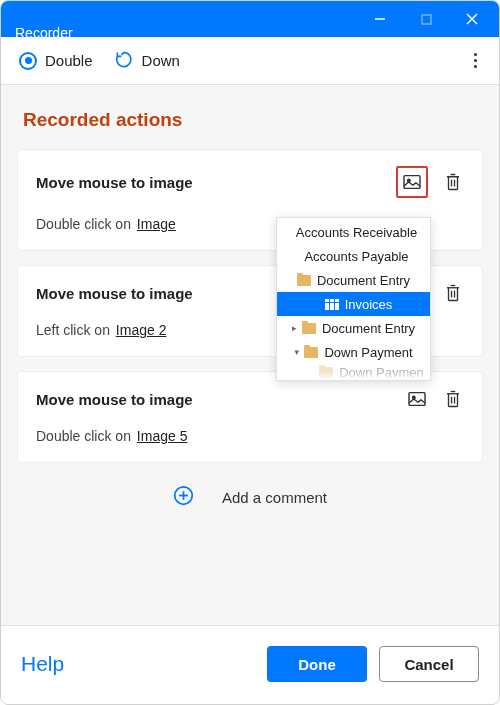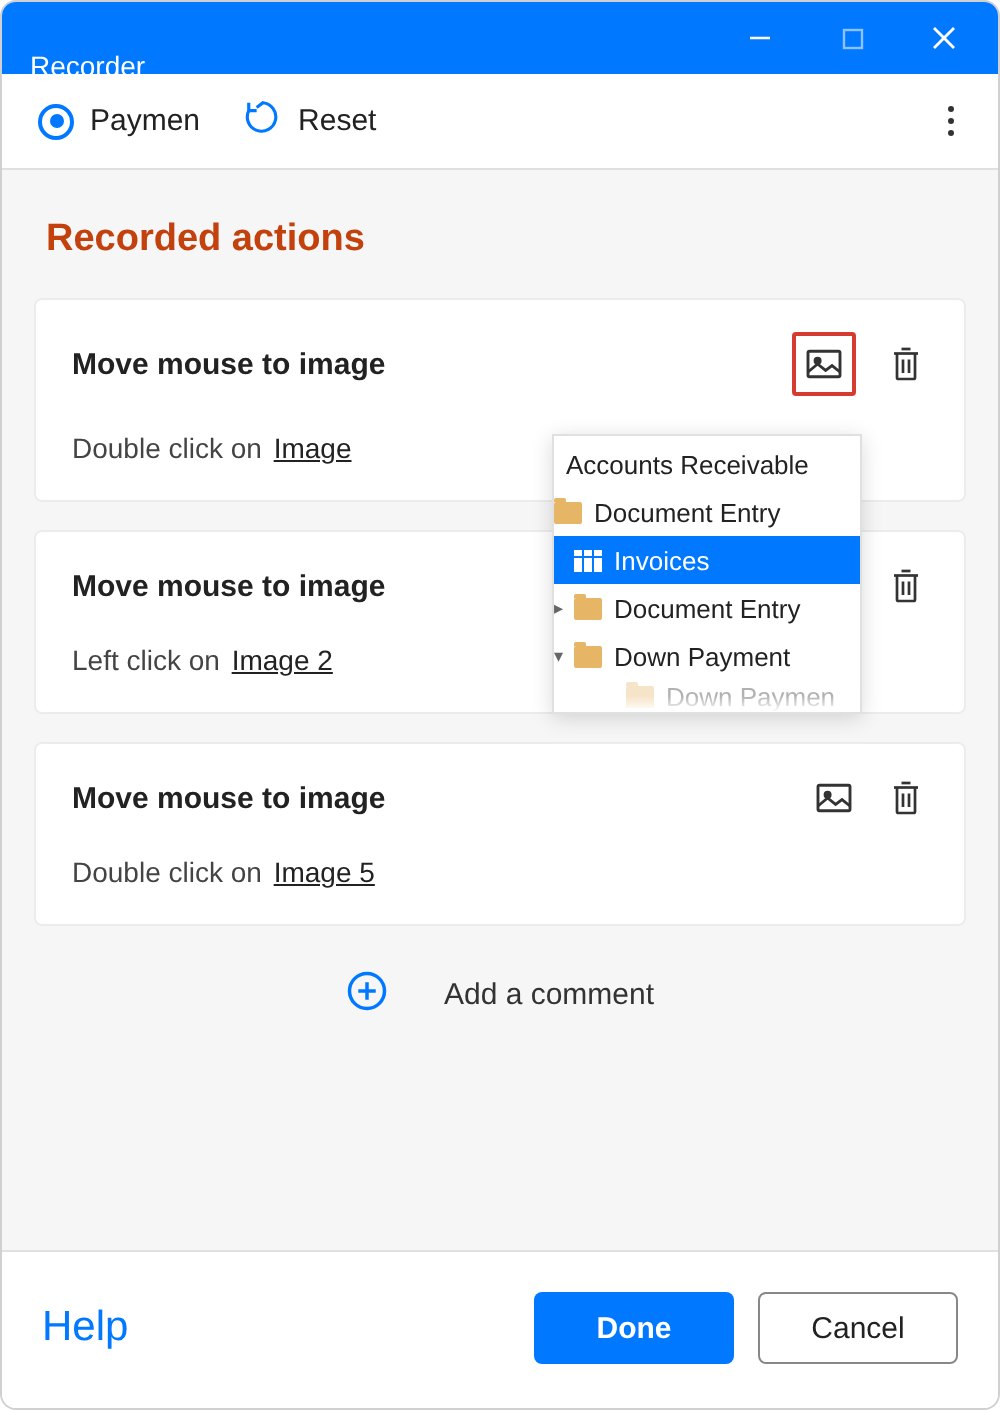--- a/index.html
+++ b/index.html
@@ -208,21 +208,21 @@
     }
     .btn-primary {
       background: #0078ff;
       color: #fff;
       font-weight: 600;
     }
     .btn-secondary {
       background: #fff;
       color: #222;
       border: 1px solid #888;
-      font-weight: 400;
+      font-weight: 700;
     }
 
     
     .popup {
       position: absolute;
       left: 275px;
       top: 216px;
       width: 155px;
       background: #fff;
       border: 1px solid #e0e0e0;
@@ -231,20 +231,21 @@
       color: #222;
       padding-top: 2px;
     }
     .tree-row {
       display: flex;
       align-items: center;
       height: 24px;
       padding-left: 6px;
       white-space: nowrap;
       overflow: hidden;
+      justify-content: center;
     }
     .tree-row.indent1 { padding-left: 0; }
     .tree-row.indent2 { padding-left: 36px; }
     .tree-row.selected {
       background: #0078ff;
       color: #fff;
     }
     .tree-expander {
       font-size: 9px;
       color: #666;
@@ -323,30 +324,30 @@
           </svg>
       </div>
     </div>
   </div>
 
   <div class="toolbar">
     <div class="rec-btn">
       <span class="rec-dot">
           <span class="rec-dot-inner"></span>
         </span>
-      <span>Paymen</span>
+      <span>Double</span>
     </div>
     <div class="reset-btn">
       <span class="reset-icon">
         <svg width="19" height="19" viewBox="0 0 24 24" fill="none" stroke="currentColor" stroke-width="2">
             <path d="M3 8 A9 9 0 1 0 12 3 L8 6"></path>
             <polyline points="3,3 3,8 8,8"></polyline>
           </svg>
       </span>
-      <span>Reset</span>
+      <span>Down</span>
     </div>
     <div class="toolbar-spacer"></div>
     <div class="kebab">
       <span></span>
         <span></span>
         <span></span>
     </div>
   </div>
 
   <div class="content">
@@ -456,20 +457,23 @@
   <div class="bottombar">
     <div class="help-link">Help</div>
     <div class="btn btn-primary">Done</div>
     <div class="btn btn-secondary">Cancel</div>
   </div>
 
   <div class="popup">
     <div class="tree-row">
       <span>Accounts Receivable</span>
     </div>
+    <div class="tree-row">
+      <span>Accounts Payable</span>
+    </div>
     <div class="tree-row indent1">
       <span class="folder-icon"></span>
       <span>Document Entry</span>
     </div>
     <div class="tree-row indent1 selected">
       <span class="tree-expander"></span>
       <span class="grid-icon"></span>
       <span>Invoices</span>
     </div>
     <div class="tree-row indent1">

